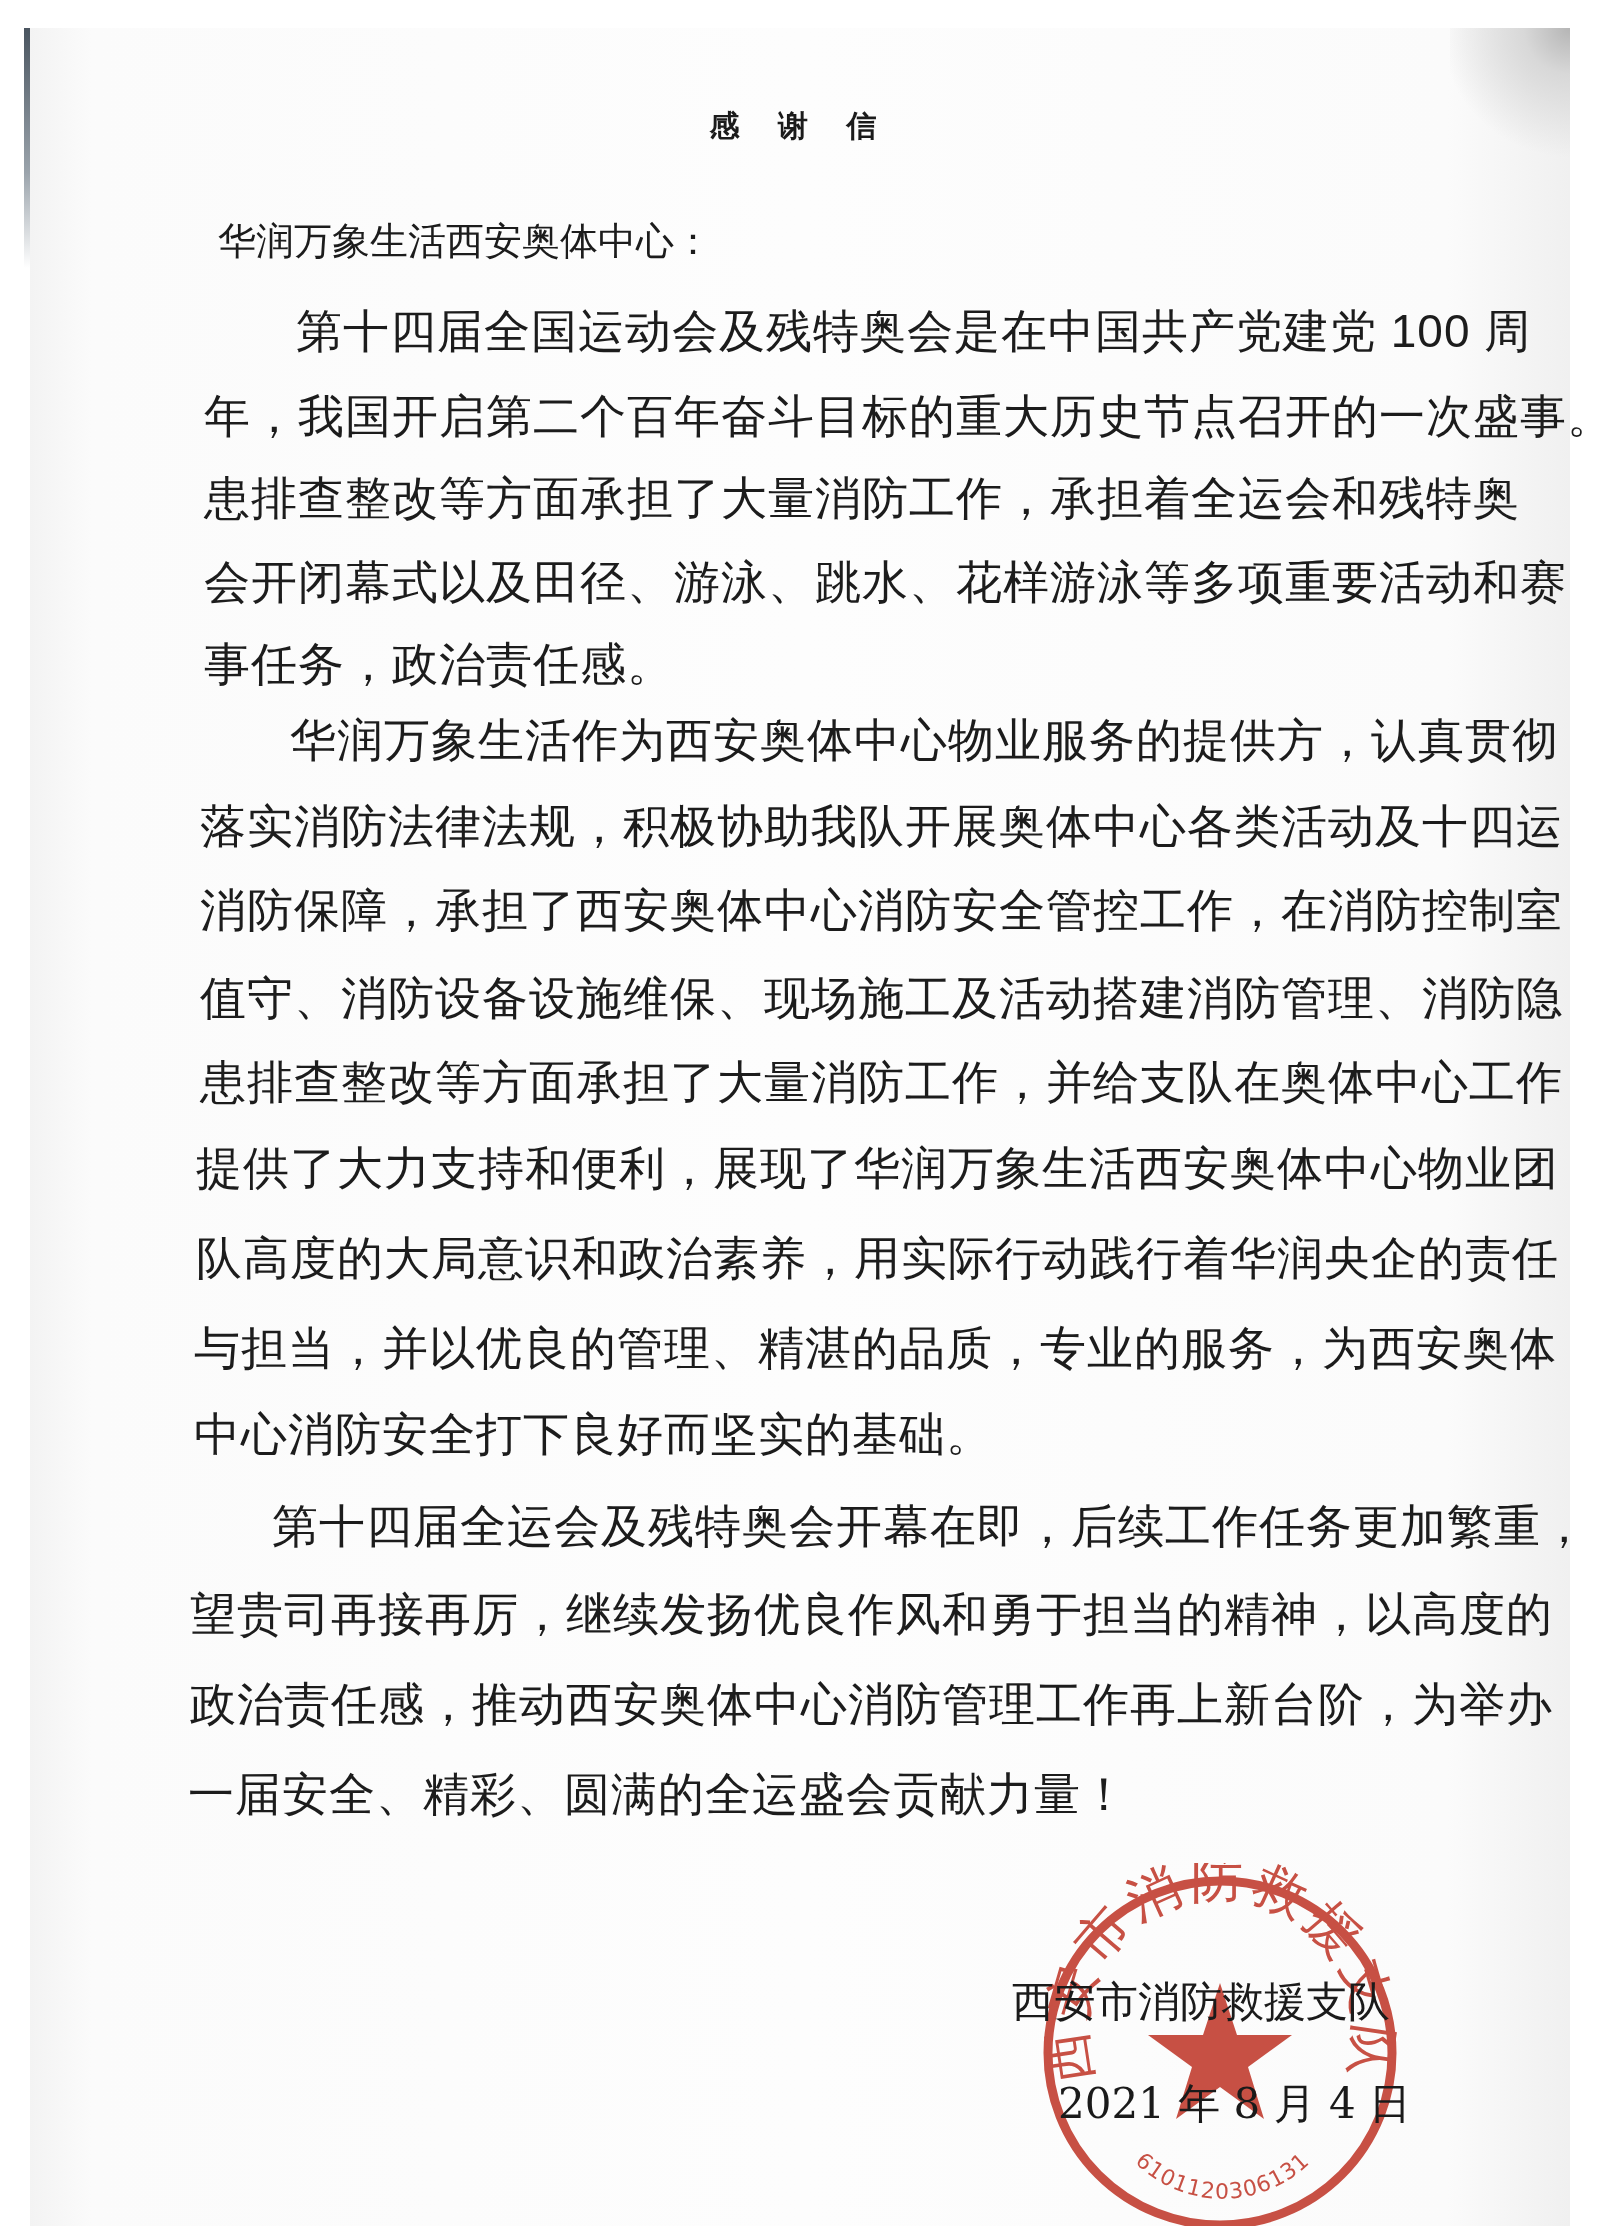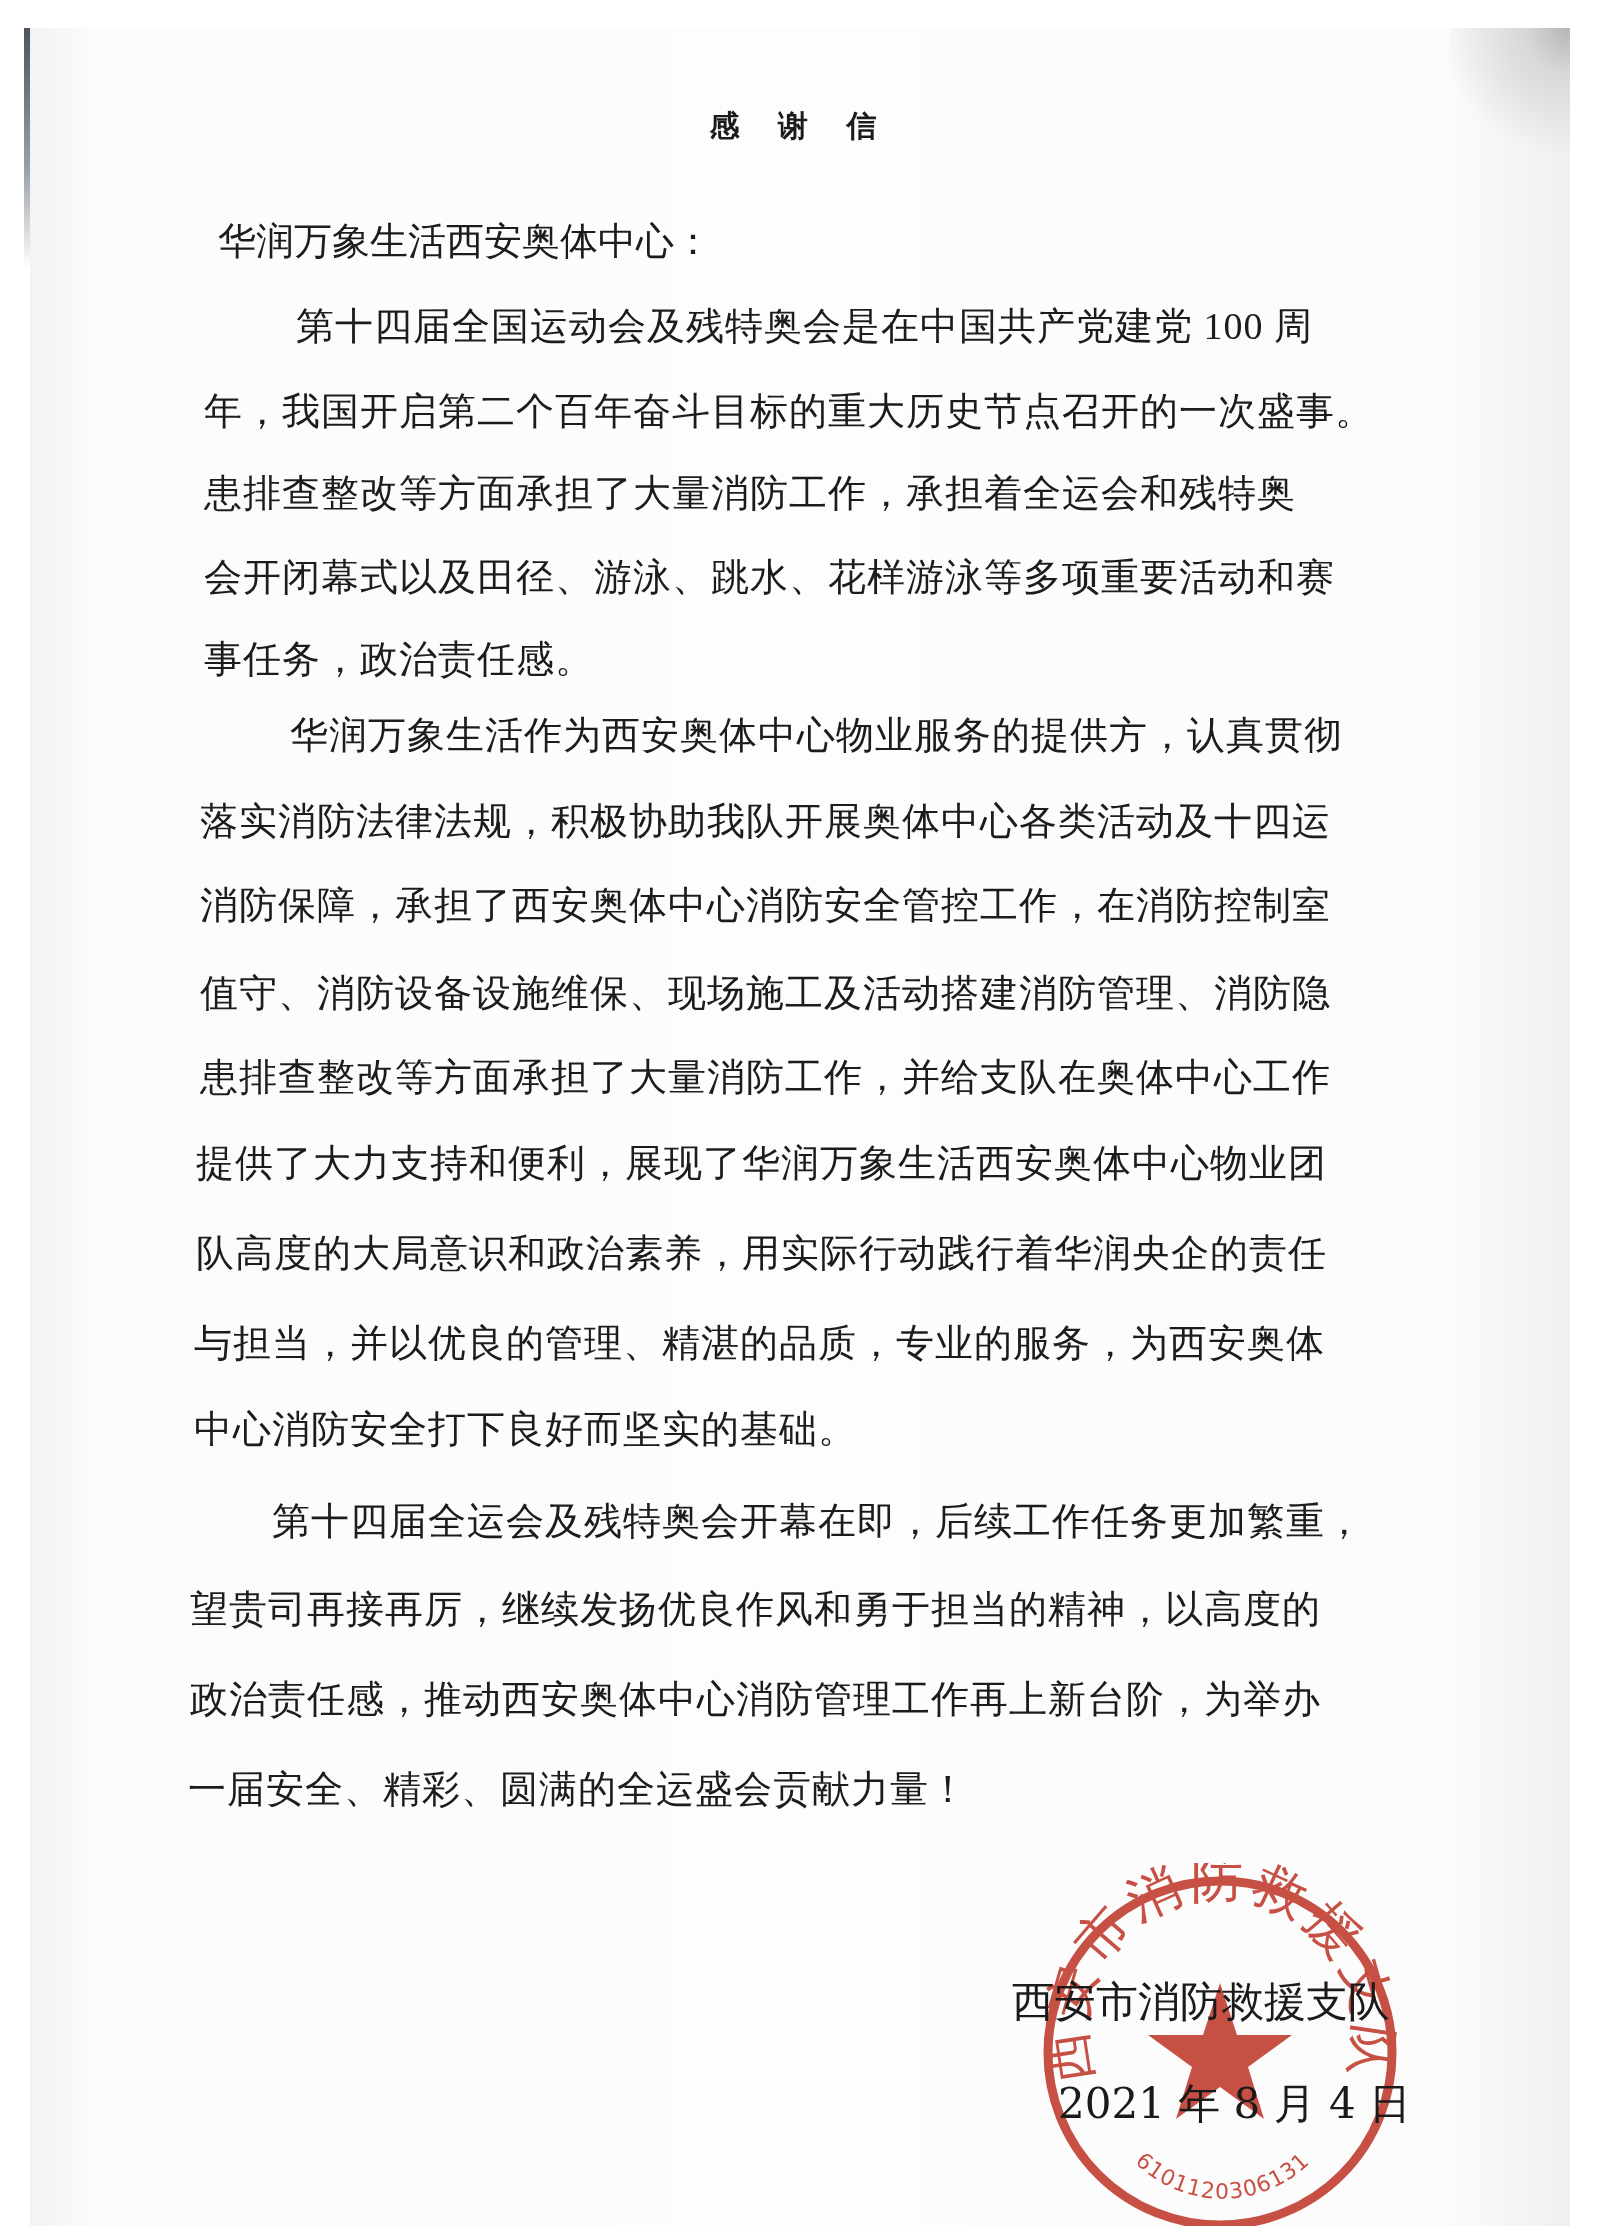--- a/index.html
+++ b/index.html
@@ -54,22 +54,22 @@
       position: absolute;
       left: 218px;
       top: 188px;
       font-family: "DejaVu Sans", sans-serif;
       font-size: 38px;
       color: #1c1c1c;
       text-align: right;
     }
     .body-line {
       position: absolute;
-      font-family: Liberation Serif, serif;
-      font-size: 38px;
+      font-family: Liberation Sans, sans-serif;
+      font-size: 46px;
       color: #1c1c1c;
       white-space: nowrap;
       letter-spacing: 1px;
     }
     .signature {
       position: absolute;
       font-family: "DejaVu Serif", serif;
       font-size: 42px;
       color: #1a1a1a;
       white-space: nowrap;

